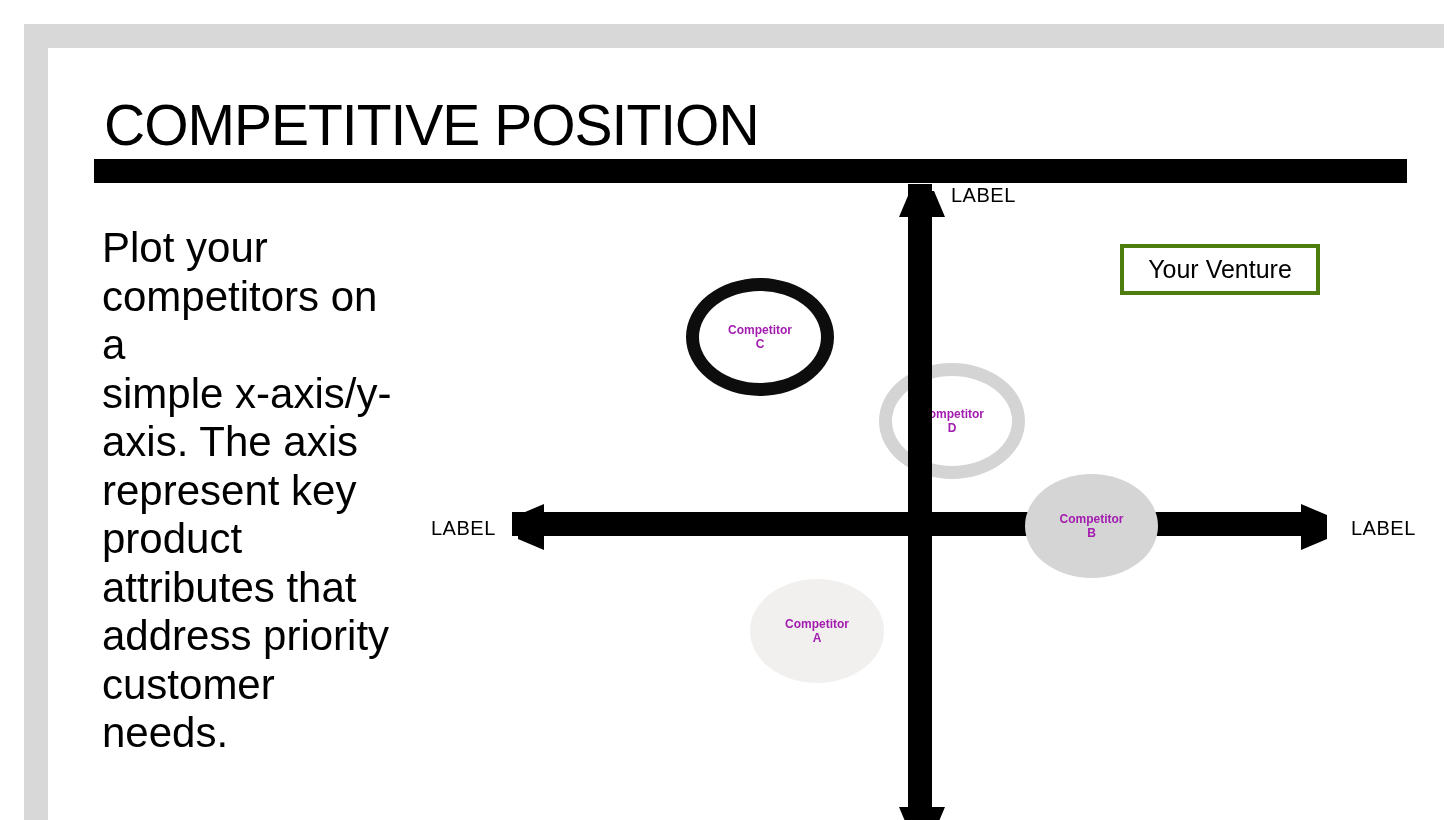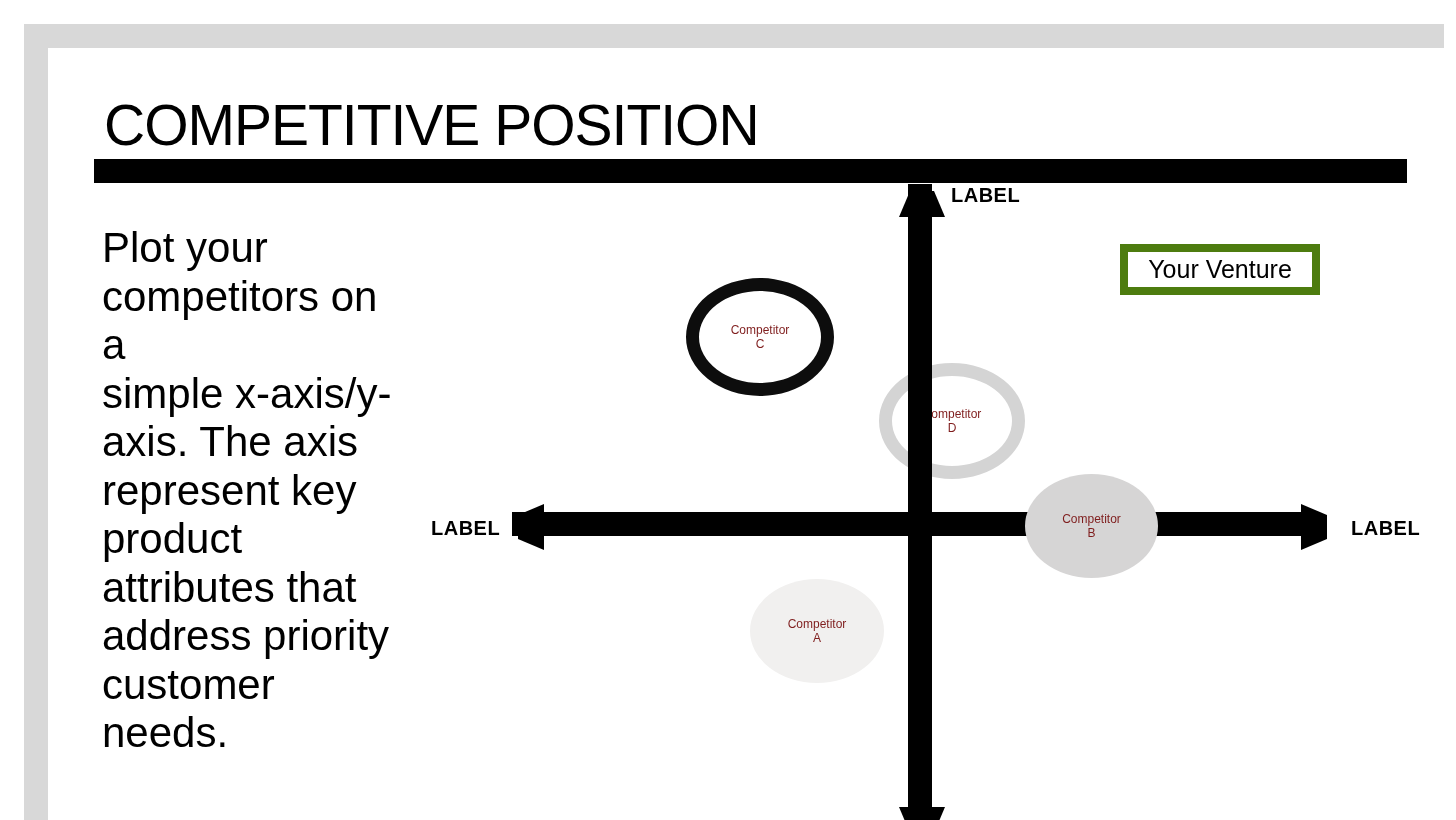--- a/index.html
+++ b/index.html
@@ -80,56 +80,56 @@
   .arrow-right {
     left: 1277px; top: 480px;
     border-top: 11px solid transparent;
     border-bottom: 11px solid transparent;
     border-left: 26px solid #000;
   }
 
   .axis-label {
     position: absolute;
     font-size: 20px;
-    font-weight: 700;
+    font-weight: 400;
     letter-spacing: 0.5px;
     white-space: nowrap;
     z-index: 4;
   }
   .axis-label.top    { left: 915px; top: 148px; }
   .axis-label.bottom { left: 913px; top: 785px; }
   .axis-label.left   { left: 395px; top: 481px; }
   .axis-label.right  { left: 1315px; top: 481px; }
 
   
   .venture-box {
     position: absolute;
     left: 1096px; top: 220px;
     width: 200px; height: 51px;
-    border: 8px solid #4d7c0f;
+    border: 4px solid #4d7c0f;
     background: #fff;
     display: flex; align-items: center; justify-content: center;
     font-size: 25px;
     z-index: 4;
     white-space: nowrap;
   }
 
   
   .ellipse {
     position: absolute;
     border-radius: 50%;
     display: flex; align-items: center; justify-content: center;
   }
   .ellipse .ellipse-label {
     font-size: 12px;
-    font-weight: 400;
+    font-weight: 700;
     line-height: 14.5px;
     text-align: center;
     white-space: pre-line;
-    color: #7f1d1d;
+    color: #a21caf;
   }
   .ellipse.comp-c {
     left: 662px; top: 254px; width: 148px; height: 118px;
     border: 13px solid #0d0d0d; background: #fff; z-index: 3;
   }
   .ellipse.comp-d {
     left: 855px; top: 339px; width: 146px; height: 116px;
     border: 13px solid #d4d4d4; background: #fff; z-index: 1;
   }
   .ellipse.comp-b {

